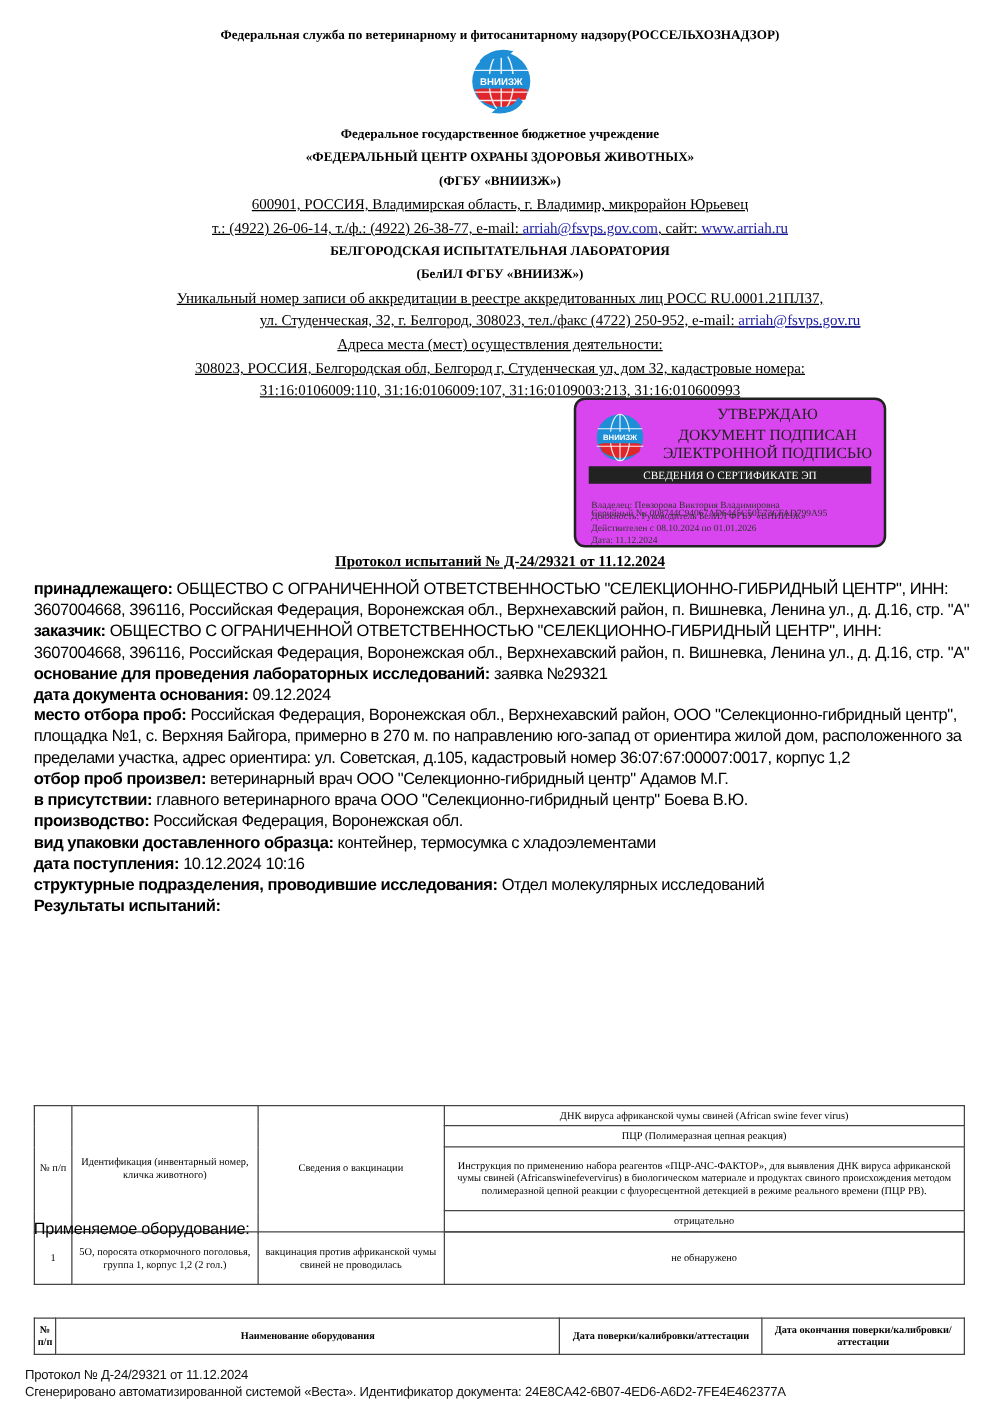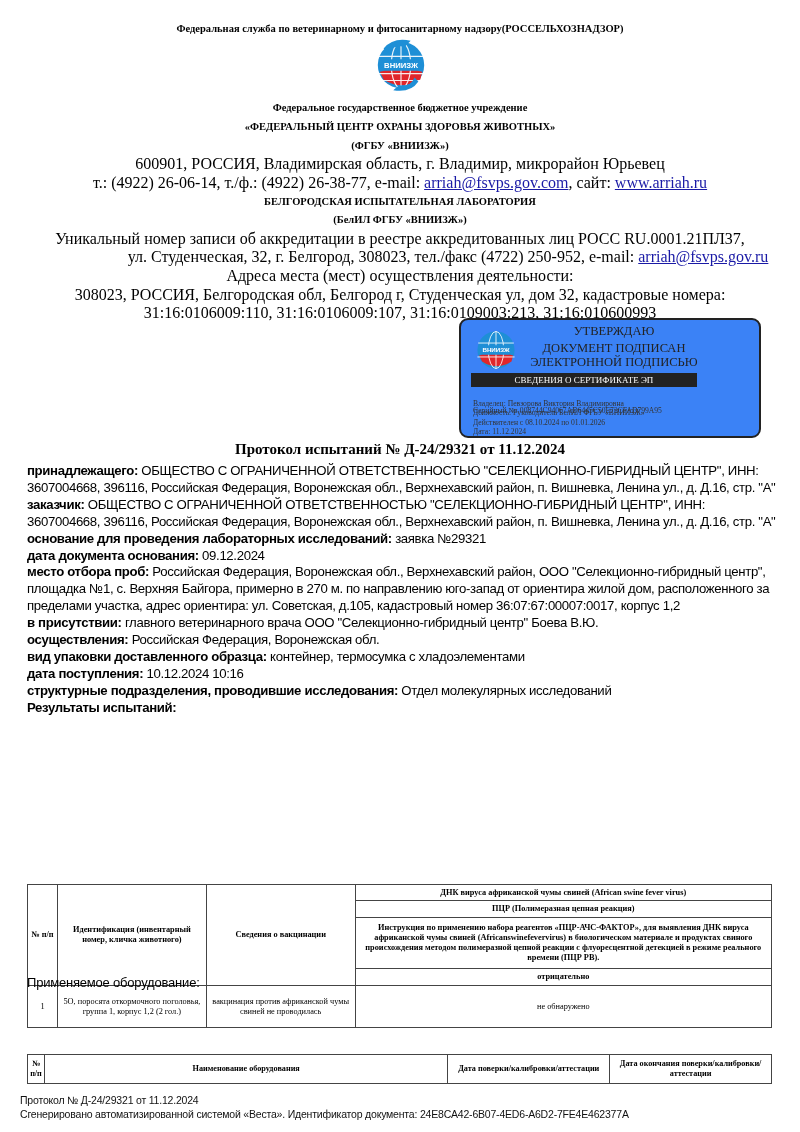--- a/index.html
+++ b/index.html
@@ -1,42 +1,42 @@
 <!DOCTYPE html>
 <html><head>
 <meta charset="utf-8">
 <style>
   html, body { margin: 0; padding: 0; background: #ffffff; }
   body { width: 800px; height: 1132px; position: relative; overflow: hidden; color: #000; font-family: "Liberation Serif", serif; }
   .abs { position: absolute; }
   .center { left: 0; width: 800px; text-align: center; }
   .hdr-b { font-weight: bold; font-size: 10.5px; }
-  .hdr-r { font-size: 16px; }
+  .hdr-r { font-size: 12px; text-decoration: underline; }
   .hdr-b, .hdr-r { line-height: 13px; white-space: nowrap; }
   a.lnk { color: #1a1aa6; text-decoration: underline; }
 
   
   .logo { position: absolute; width: 58px; height: 62px; }
   .logo svg { width: 100%; height: 100%; display: block; }
 
   
-  .stamp { position: absolute; left: 459px; top: 318px; width: 302px; height: 120px; border: 2px solid #222; border-radius: 9px; box-sizing: border-box; background: #3b82f6; }
+  .stamp { position: absolute; left: 459px; top: 318px; width: 250px; height: 120px; border: 2px solid #222; border-radius: 9px; box-sizing: border-box; background: #d946ef; }
   .stamp .slogo { position: absolute; left: 10px; top: 6px; width: 50px; height: 48px; }
   .stamp .stitle { position: absolute; left: 58px; width: 190px; text-align: center; font-size: 12.5px; line-height: 15px; white-space: nowrap; color: #222; }
   .stamp .sbar { position: absolute; left: 10px; top: 53px; width: 226px; height: 14px; background: #222; color: #fff; font-size: 9px; line-height: 14px; text-align: center; white-space: nowrap; }
   .stamp .sline { position: absolute; left: 12px; font-size: 7.6px; line-height: 10px; white-space: nowrap; color: #333; }
 
-  .title { font-weight: bold; font-size: 15px; line-height: 18px; }
+  .title { font-weight: bold; font-size: 12px; line-height: 18px; text-decoration: underline; }
 
   .para { position: absolute; left: 27px; width: 752px; font-size: 13.2px; line-height: 16.9px; font-family: "Liberation Sans Narrow", "Liberation Sans", sans-serif; letter-spacing: -0.35px; }
   .para .k { font-weight: bold; }
 
   table.res { position: absolute; left: 27px; top: 884px; width: 745px; border-collapse: collapse; font-size: 8.3px; line-height: 10px; }
   table.res td { border: 1.3px solid #444; text-align: center; vertical-align: middle; padding: 1px 2px; }
-  table.res .b { font-weight: bold; }
+  table.res .b { font-weight: normal; }
 
   .equip-label { position: absolute; left: 27px; top: 975px; font-size: 13px; line-height: 16px; font-family: "Liberation Sans", sans-serif; letter-spacing: -0.2px; }
   table.eq { position: absolute; left: 27px; top: 1054px; width: 745px; border-collapse: collapse; font-size: 8.2px; line-height: 10px; }
   table.eq td { border: 1.3px solid #444; text-align: center; vertical-align: middle; padding: 1px 2px; font-weight: bold; height: 26px; }
 
   .footer { position: absolute; left: 20px; font-size: 10.5px; line-height: 13px; white-space: nowrap; font-family: "Liberation Sans", sans-serif; letter-spacing: -0.2px; color: #111; }
 </style>
 </head>
 <body>
 
@@ -104,22 +104,23 @@
 </div>
 
 <div class="abs center title" style="top:440px;">Протокол испытаний № Д-24/29321 от 11.12.2024</div>
 
 <div class="para" style="top:463px;">
   <div><span class="k">принадлежащего:</span><span> ОБЩЕСТВО С ОГРАНИЧЕННОЙ ОТВЕТСТВЕННОСТЬЮ "СЕЛЕКЦИОННО-ГИБРИДНЫЙ ЦЕНТР", ИНН: 3607004668, 396116, Российская Федерация, Воронежская обл., Верхнехавский район, п. Вишневка, Ленина ул., д. Д.16, стр. "А"</span></div>
   <div><span class="k">заказчик:</span><span> ОБЩЕСТВО С ОГРАНИЧЕННОЙ ОТВЕТСТВЕННОСТЬЮ "СЕЛЕКЦИОННО-ГИБРИДНЫЙ ЦЕНТР", ИНН: 3607004668, 396116, Российская Федерация, Воронежская обл., Верхнехавский район, п. Вишневка, Ленина ул., д. Д.16, стр. "А"</span></div>
   <div><span class="k">основание для проведения лабораторных исследований:</span><span> заявка №29321</span></div>
   <div><span class="k">дата документа основания:</span><span> 09.12.2024</span></div>
   <div><span class="k">место отбора проб:</span><span> Российская Федерация, Воронежская обл., Верхнехавский район, ООО "Селекционно-гибридный центр", площадка №1, с. Верхняя Байгора, примерно в 270 м. по направлению юго-запад от ориентира жилой дом, расположенного за пределами участка, адрес ориентира: ул. Советская, д.105, кадастровый номер 36:07:67:00007:0017, корпус 1,2</span></div>
+  <div><span class="k">отбор проб произвел:</span><span> ветеринарный врач ООО "Селекционно-гибридный центр" Адамов М.Г.</span></div>
   <div><span class="k">в присутствии:</span><span> главного ветеринарного врача ООО "Селекционно-гибридный центр" Боева В.Ю.</span></div>
-  <div><span class="k">осуществления:</span><span> Российская Федерация, Воронежская обл.</span></div>
+  <div><span class="k">производство:</span><span> Российская Федерация, Воронежская обл.</span></div>
   <div><span class="k">вид упаковки доставленного образца:</span><span> контейнер, термосумка с хладоэлементами</span></div>
   <div><span class="k">дата поступления:</span><span> 10.12.2024 10:16</span></div>
   <div><span class="k">структурные подразделения, проводившие исследования:</span><span> Отдел молекулярных исследований</span></div>
   <div><span class="k">Результаты испытаний:</span></div>
 </div>
 
 <table class="res">
   <colgroup>
     <col style="width:30px">
       <col style="width:149px">

